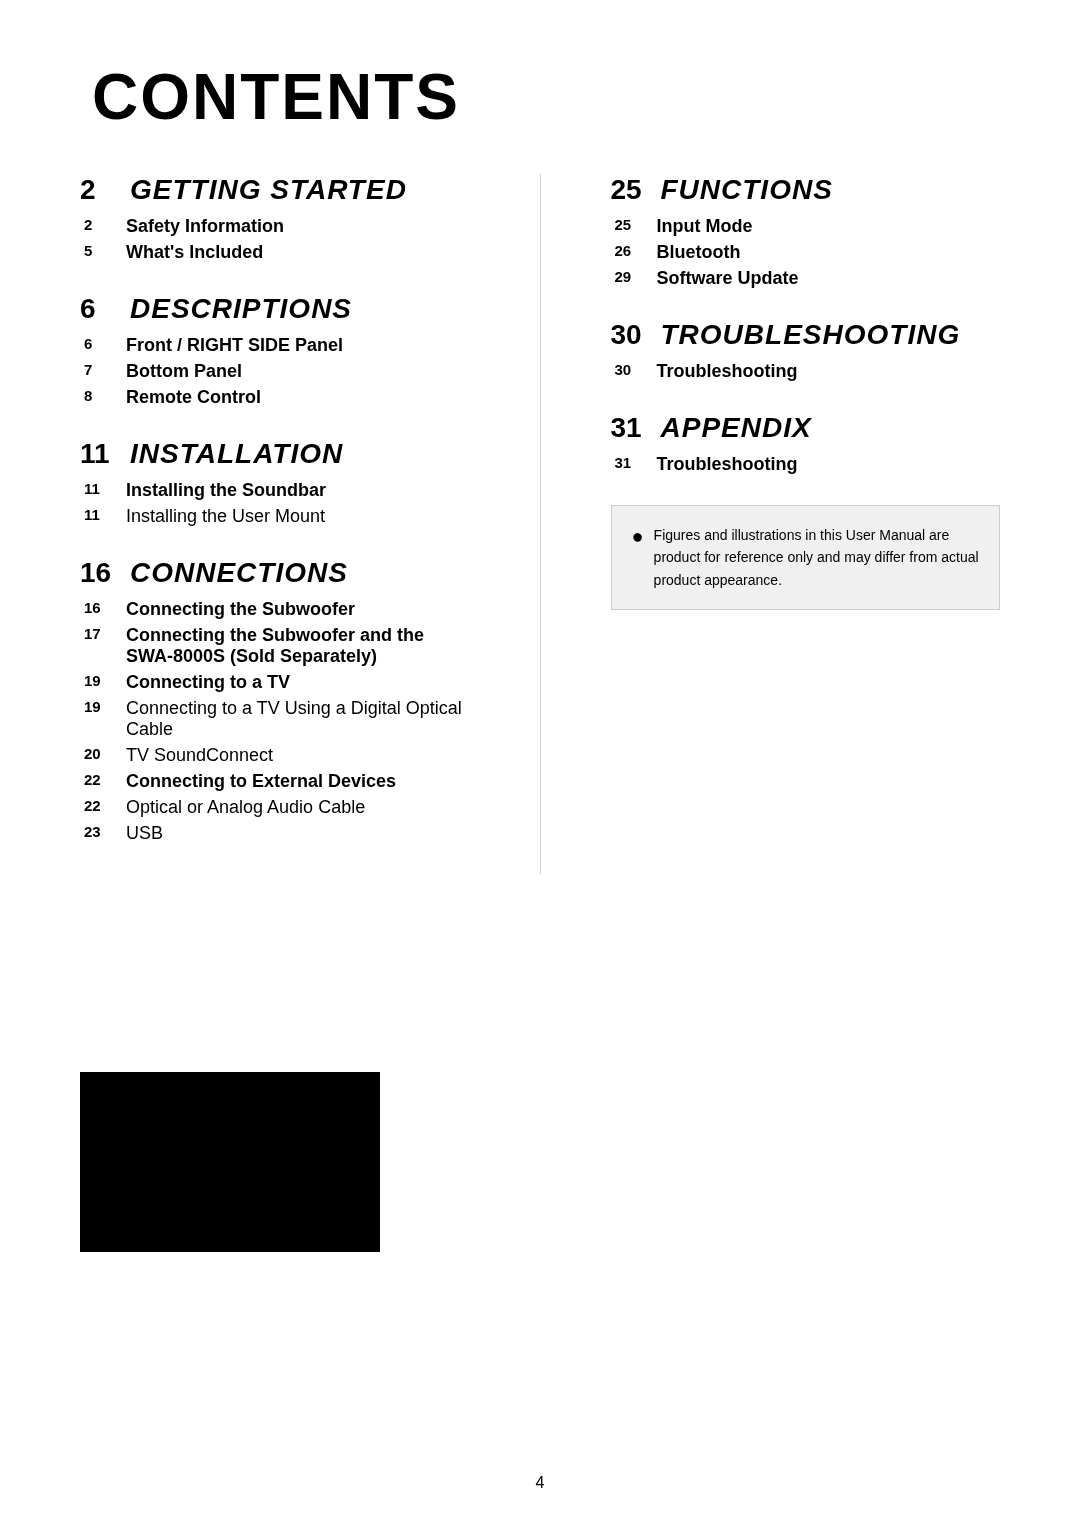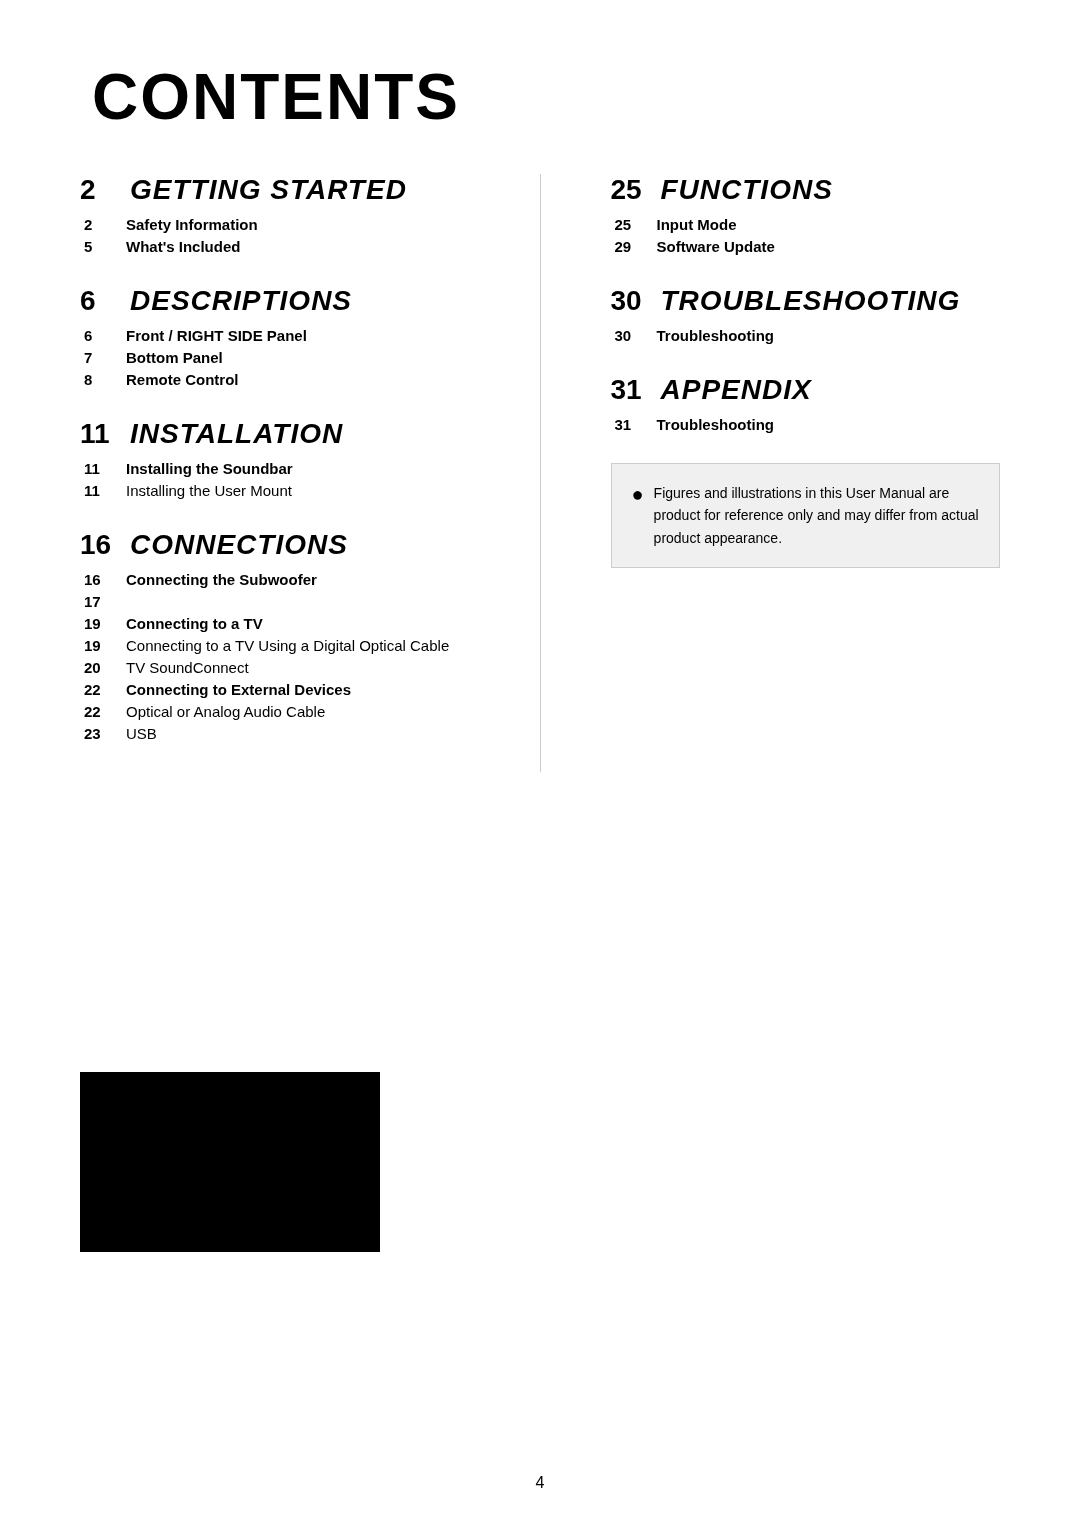--- a/index.html
+++ b/index.html
@@ -70,21 +70,21 @@
     }
 
     .toc-item-num {
       font-size: 15px;
       font-weight: 700;
       min-width: 28px;
       flex-shrink: 0;
     }
 
     .toc-item-label {
-      font-size: 15px;
+      font-size: 18px;
       font-weight: 700;
     }
 
     .toc-item-label.normal {
       font-weight: 400;
     }
 
     .divider {
       width: 1px;
       background: #cccccc;
@@ -197,20 +197,21 @@
       <div class="section-header">
         <span class="section-num">16</span>
         <span class="section-title">CONNECTIONS</span>
       </div>
       <div class="toc-item">
         <span class="toc-item-num">16</span>
         <span class="toc-item-label">Connecting the Subwoofer</span>
       </div>
       <div class="toc-item">
         <span class="toc-item-num">17</span>
+        <span class="toc-item-label">Connecting the Subwoofer and the SWA-8000S (Sold Separately)</span>
       </div>
       <div class="toc-item">
         <span class="toc-item-num">19</span>
         <span class="toc-item-label">Connecting to a TV</span>
       </div>
       <div class="toc-item">
         <span class="toc-item-num">19</span>
         <span class="toc-item-label normal">Connecting to a TV Using a Digital Optical Cable</span>
       </div>
       <div class="toc-item">
@@ -238,20 +239,24 @@
   <div class="column">
 
     <div class="section">
       <div class="section-header">
         <span class="section-num">25</span>
         <span class="section-title">FUNCTIONS</span>
       </div>
       <div class="toc-item">
         <span class="toc-item-num">25</span>
         <span class="toc-item-label">Input Mode</span>
+      </div>
+      <div class="toc-item">
+        <span class="toc-item-num">26</span>
+        <span class="toc-item-label">Bluetooth</span>
       </div>
       <div class="toc-item">
         <span class="toc-item-num">29</span>
         <span class="toc-item-label">Software Update</span>
       </div>
     </div>
 
     <div class="section">
       <div class="section-header">
         <span class="section-num">30</span>

